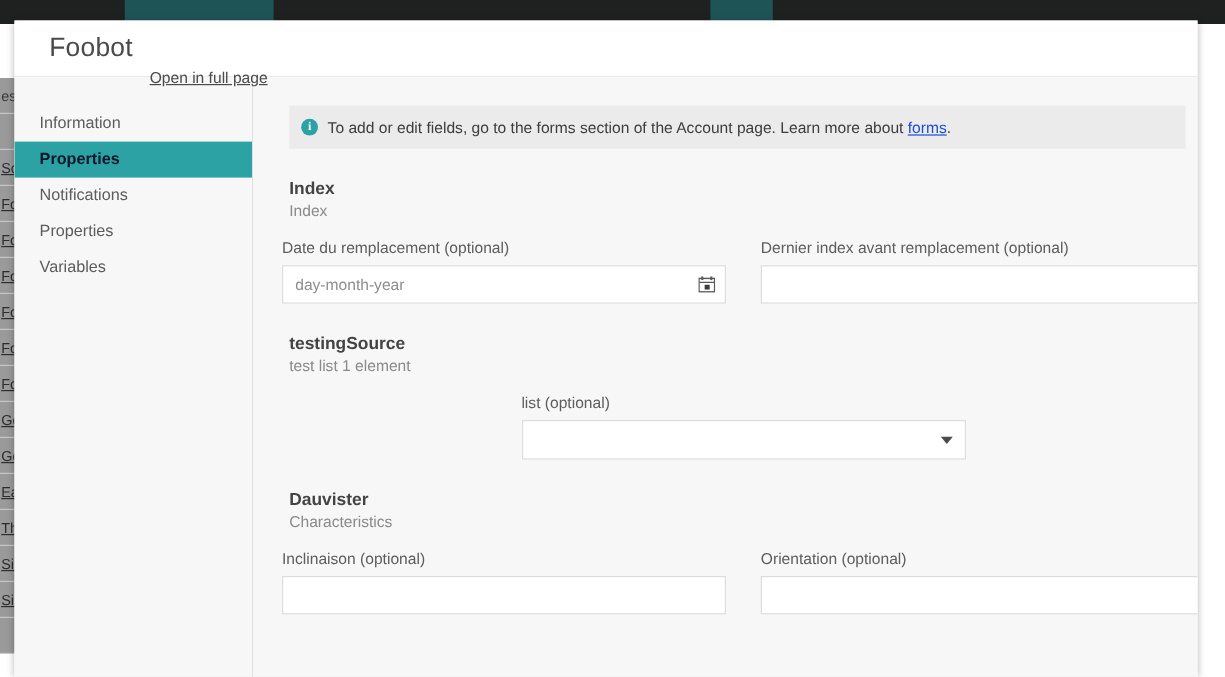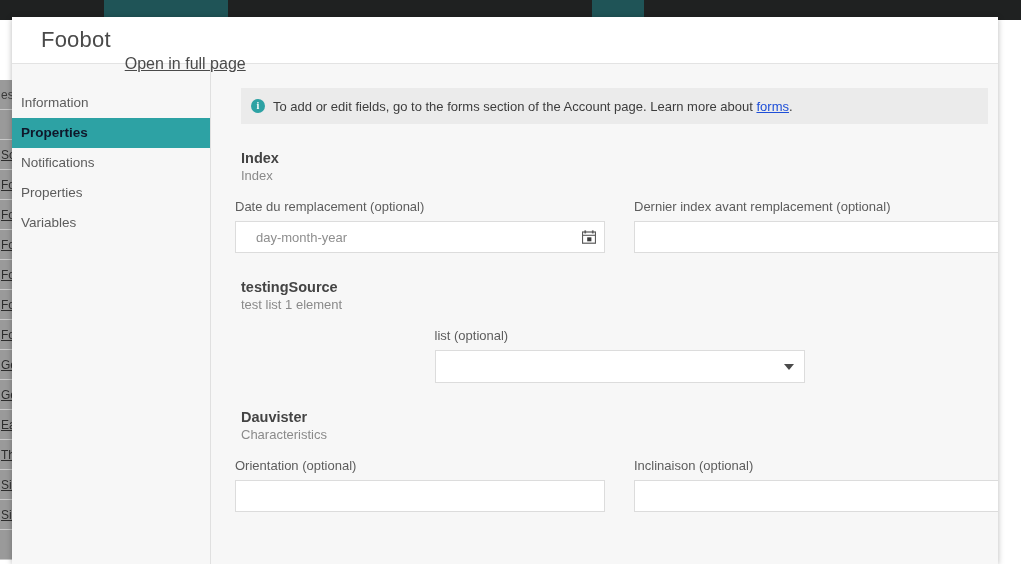--- a/index.html
+++ b/index.html
@@ -29,21 +29,20 @@
   #bg-nav-tab-2 { left: 592px; width: 52px; }
 
   #bg-body {
     position: absolute; left: 0; top: 20px;
     width: 1021px; height: 544px;
     background: #ffffff;
   }
   #bg-table {
     position: absolute; left: 0; top: 45px;
     width: 16px;
-    margin-top: 15px;
   }
   .bg-row {
     height: 30px;
     border-bottom: 1px solid #c8c8c8;
     background: #9a9a9a;
     font-size: 12px;
     color: #2d2d2d;
     line-height: 30px;
     padding-left: 1px;
     overflow: hidden;
@@ -75,21 +74,21 @@
     padding-left: 29px;
   }
   #modal-title {
     font-size: 22px;
     color: #4a4a4a;
     font-weight: 400;
     letter-spacing: 0.2px;
   }
   #modal-open-full {
     margin-left: 14px;
-    font-size: 16px;
+    font-size: 13px;
     color: #4a4a4a;
     text-decoration: underline;
     cursor: pointer;
     margin-top: 48px;
   }
 
   #modal-body {
     display: flex;
     height: 501px;
     border-top: 1px solid #e3e3e3;
@@ -99,21 +98,21 @@
   #sidebar {
     width: 199px;
     background: #f7f7f7;
     border-right: 1px solid #e0e0e0;
     padding-top: 24px;
     flex: 0 0 199px;
   }
   .sidebar-item {
     height: 30px;
     line-height: 30px;
-    padding-left: 9px;
+    padding-left: 21px;
     font-size: 13.5px;
     color: #5c5c5c;
     cursor: pointer;
     white-space: nowrap;
   }
   .sidebar-item.active {
     background: #2da2a4;
     color: #0f172a;
     font-weight: bold;
   }
@@ -183,21 +182,21 @@
     margin-bottom: 7px;
     display: block;
   }
   .field-input {
     position: relative;
     height: 32px;
     background: #ffffff;
     border: 1px solid #dcdcdc;
     display: flex;
     align-items: center;
-    padding: 0 20px;
+    padding: 0 10px;
     font-size: 13px;
     color: #8e8e8e;
   }
   .field-input.tall { height: 33px; }
   .input-placeholder { color: #8e8e8e; }
 
   .cal-icon {
     position: absolute;
     right: 8px; top: 50%;
     transform: translateY(-50%);
@@ -305,27 +304,27 @@
                     <span class="caret-icon"></span>
                   </div>
                 </div>
               </div>
             </div>
             <div class="section">
               <div class="section-title">Dauvister</div>
               <div class="section-sub">Characteristics</div>
               <div class="field-row">
                 <div class="field">
-                  <span class="field-label">Orientation (optional)</span>
+                  <span class="field-label">Inclinaison (optional)</span>
                   <div class="field-input">
                     <span class="input-placeholder"></span>
                   </div>
                 </div>
                 <div class="field">
-                  <span class="field-label">Inclinaison (optional)</span>
+                  <span class="field-label">Orientation (optional)</span>
                   <div class="field-input">
                     <span class="input-placeholder"></span>
                   </div>
                 </div>
               </div>
             </div>
           </div>
 
       </div>
     </div>

